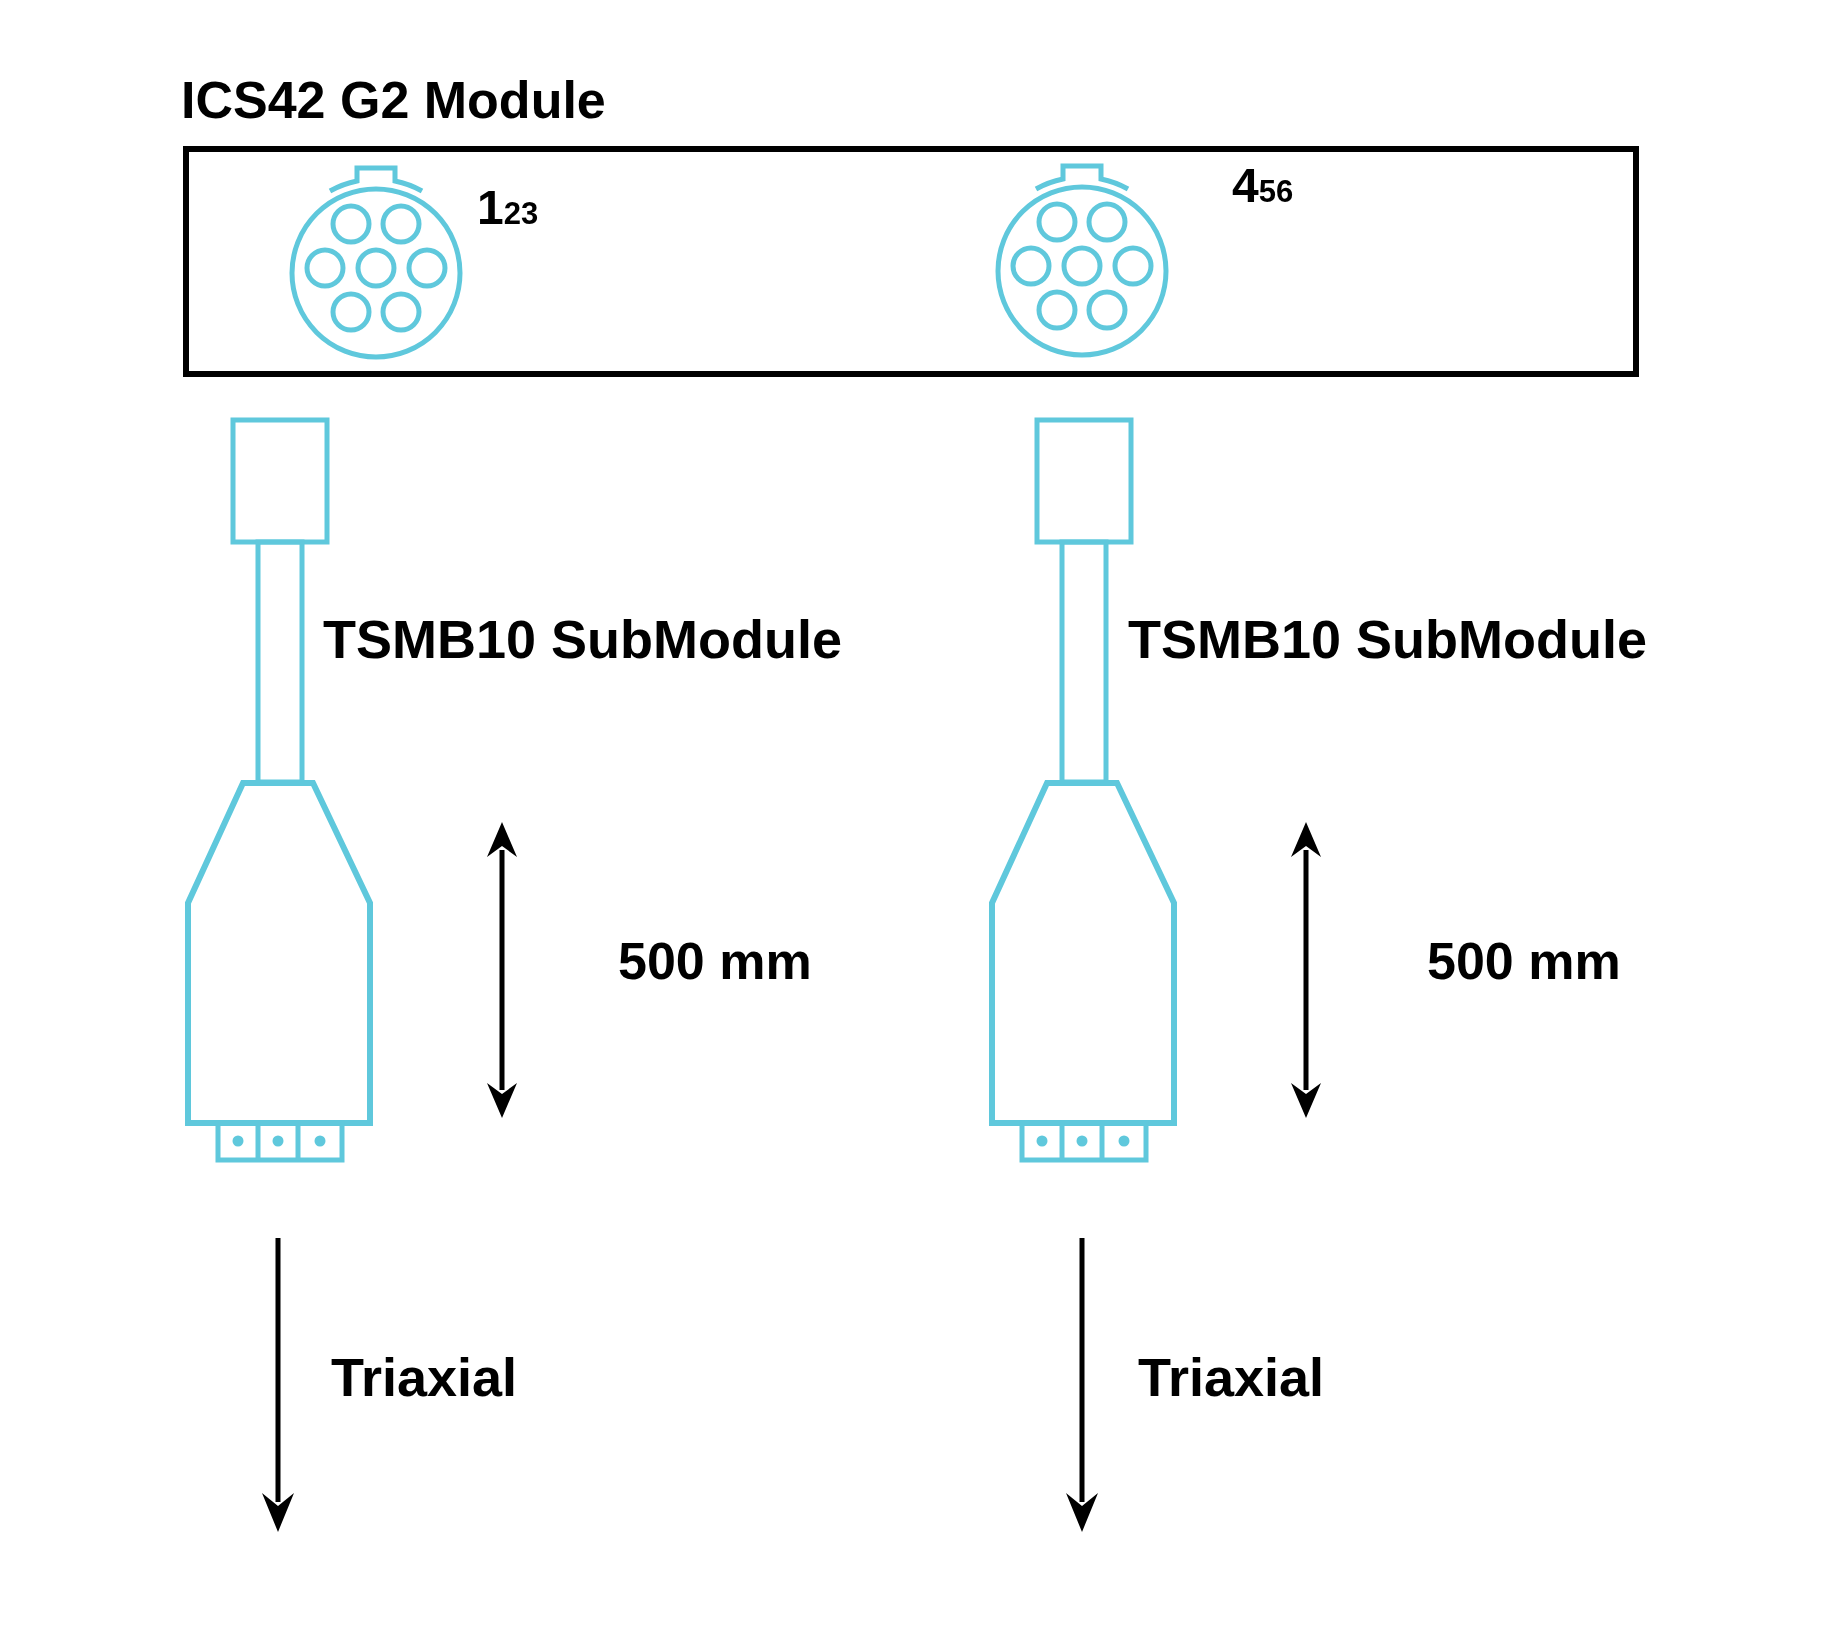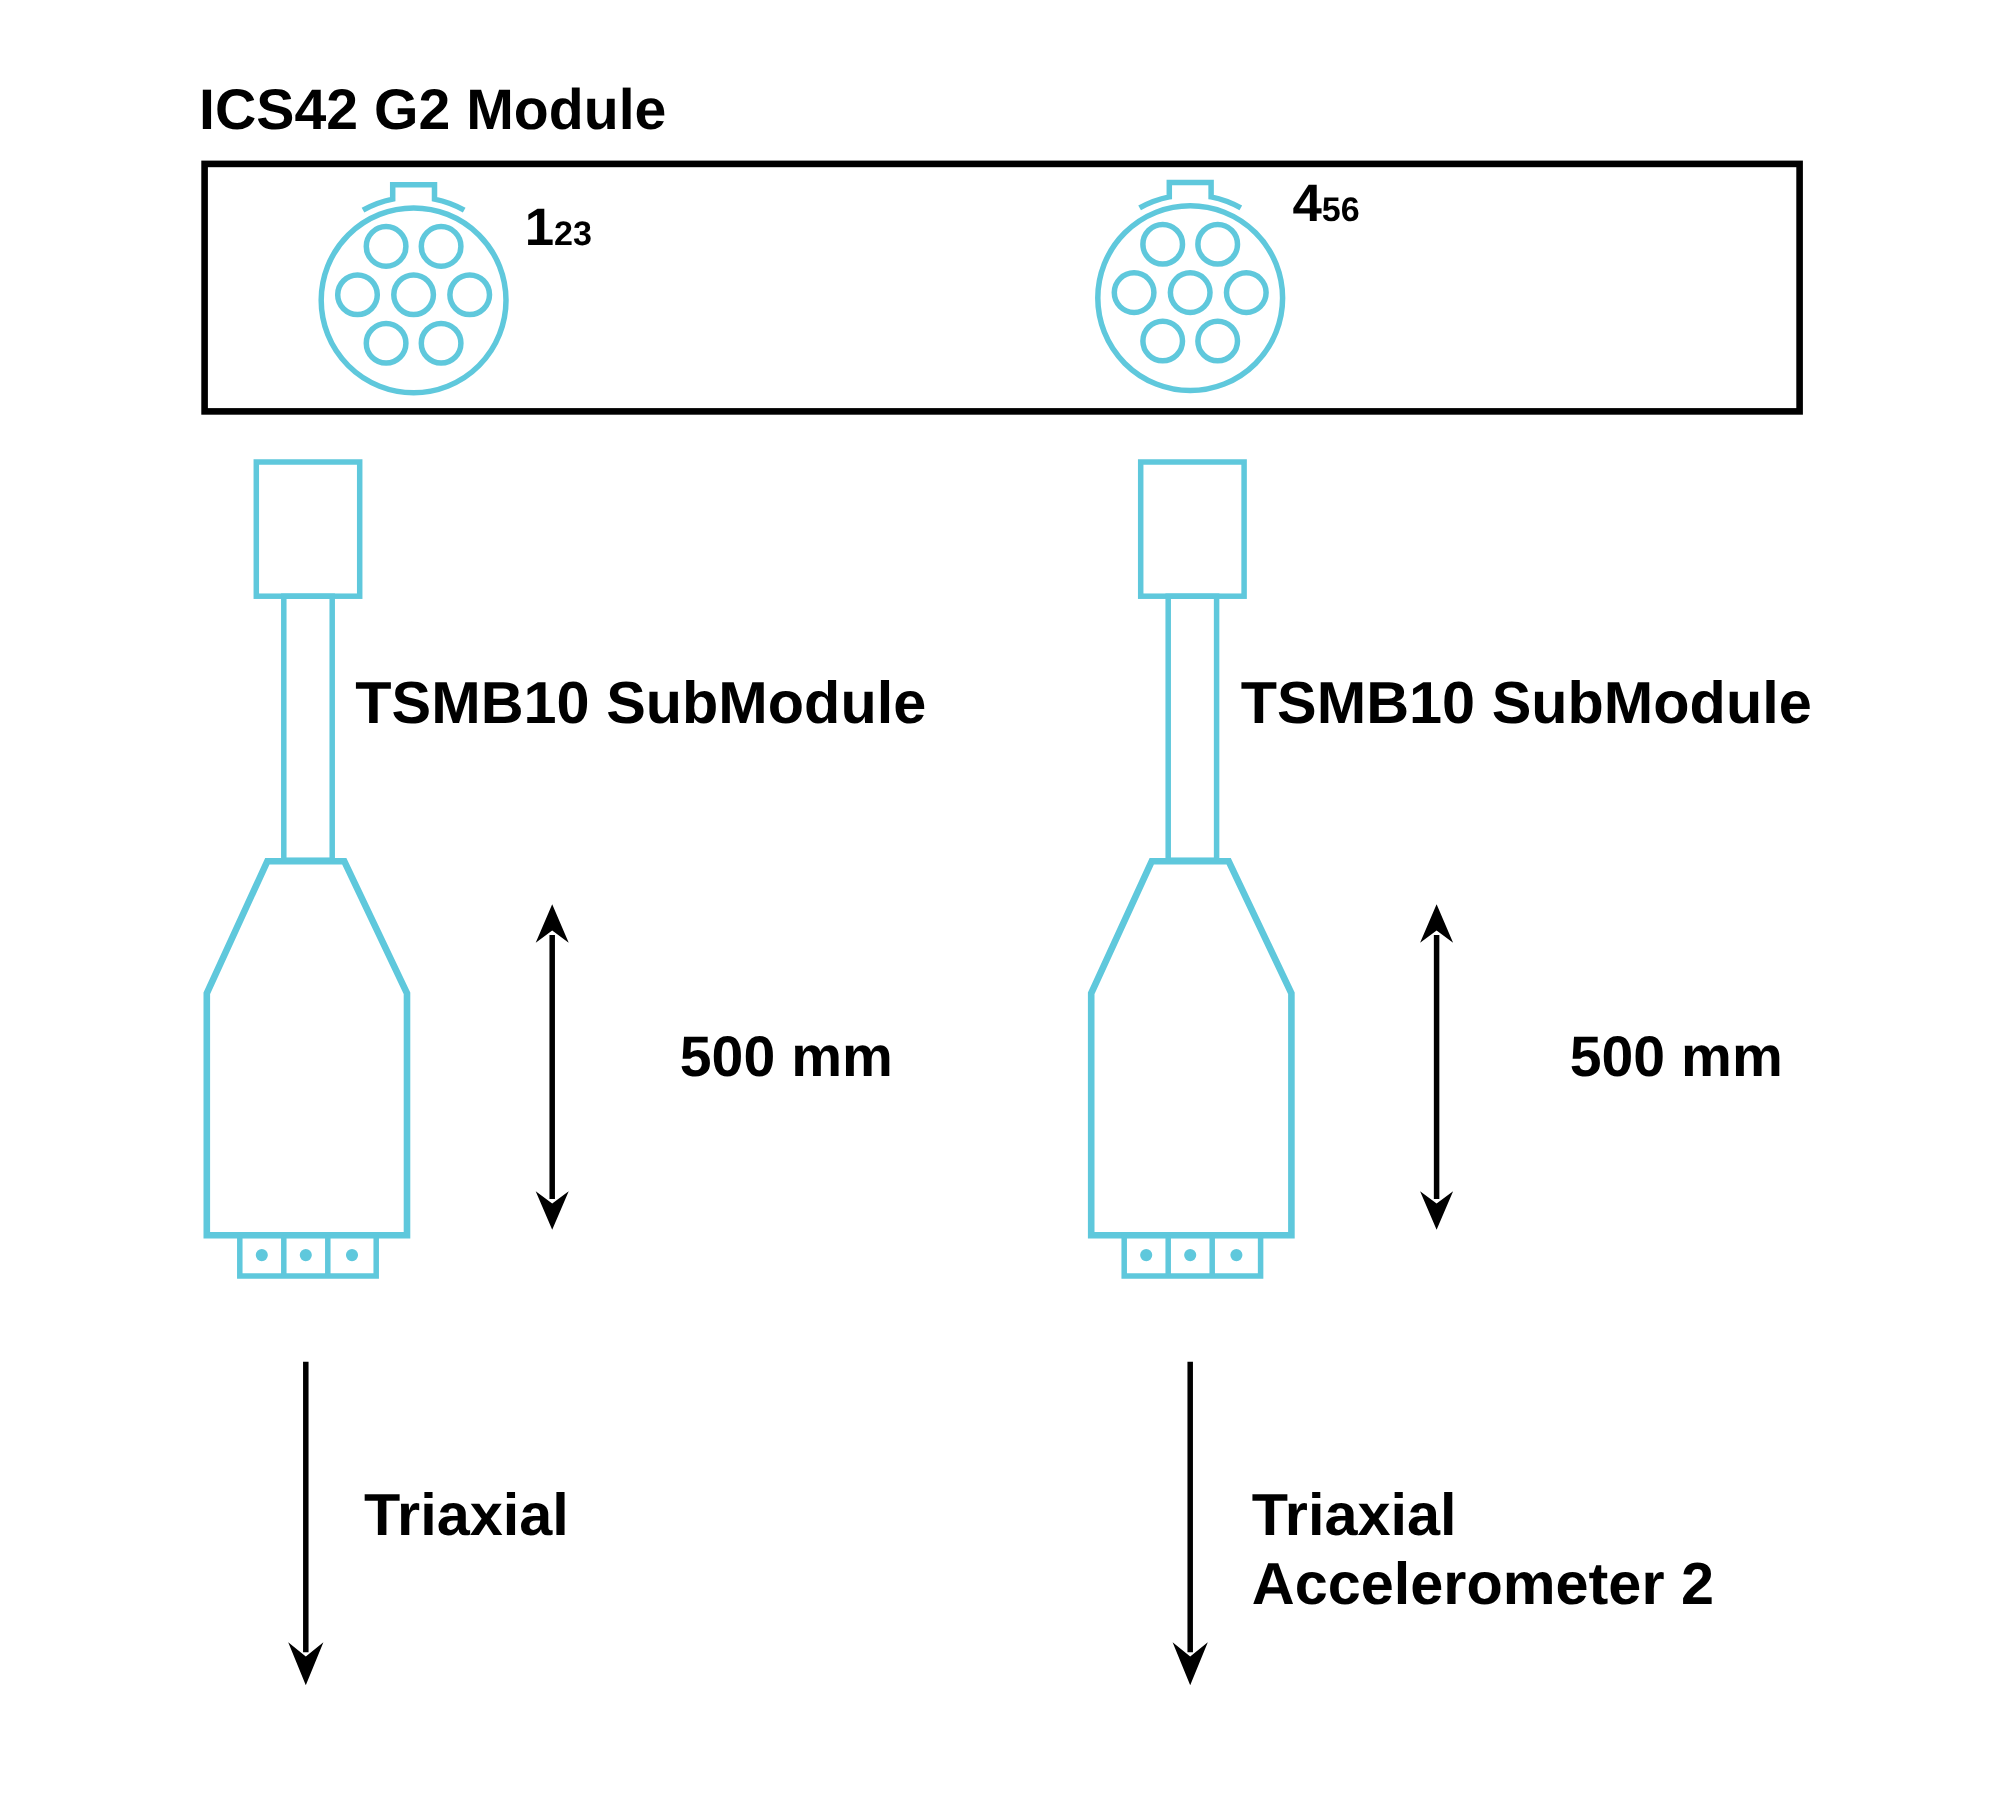--- a/index.html
+++ b/index.html
@@ -24,21 +24,21 @@
   .blk-fill{fill:var(--outline-black);stroke:none;}
   .lbl{
     position:absolute;
     color:var(--text);
     font-weight:bold;
     line-height:1;
     white-space:nowrap;
   }
   .title{left:181px;top:74px;font-size:52px;}
   .conn-label-1{left:477px;top:166px;font-size:48px;margin-top:18px;}
-  .conn-label-2{left:1175px;top:162px;font-size:48px;}
+  .conn-label-2{left:1232px;top:162px;font-size:48px;}
   .conn-label-small{font-size:31px;}
   .tsmb-1{left:323px;top:612px;font-size:54px;}
   .tsmb-2{left:1128px;top:612px;font-size:54px;}
   .len-1{left:618px;top:935px;font-size:52px;}
   .len-2{left:1427px;top:935px;font-size:52px;}
   .sensor{font-size:54px;line-height:63px;margin-top:29px;}
   .sensor-1{left:331px;top:1317px;}
   .sensor-2{left:1138px;top:1317px;}
 </style>
 </head>
@@ -136,16 +136,15 @@
 
   <div class="lbl len-1">500 mm</div>
   <div class="lbl len-2">500 mm</div>
 
   <div class="lbl sensor sensor-1">
     <div>Triaxial</div>
   </div>
 
   <div class="lbl sensor sensor-2">
     <div>Triaxial</div>
-    <div>Accelerometer 2</div>
   </div>
 
 </div>
 
 </body></html>

